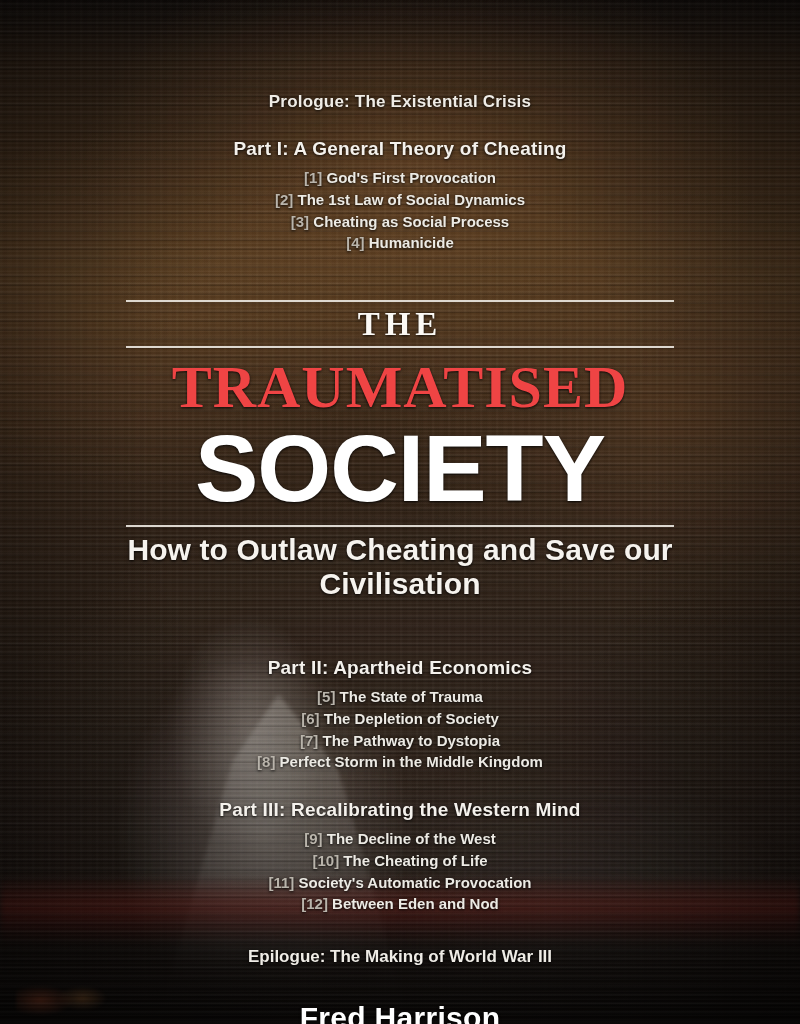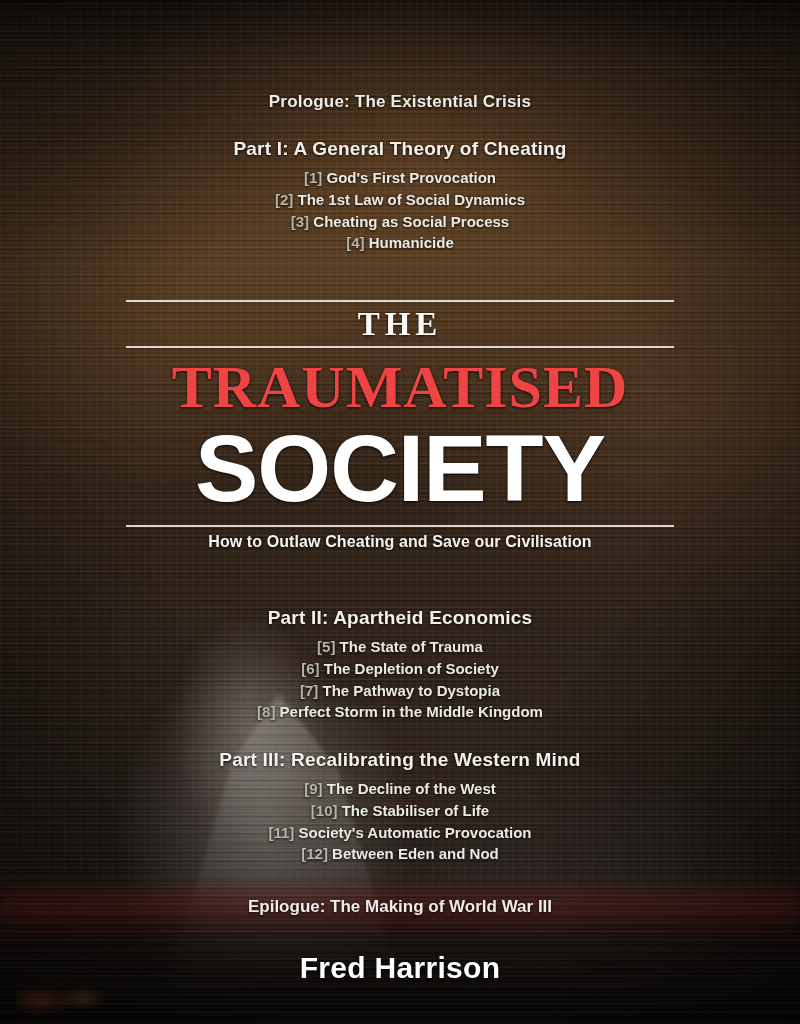--- a/index.html
+++ b/index.html
@@ -215,21 +215,21 @@
   .title-sub {
     font-family: "Liberation Sans", sans-serif;
     font-size: 95px;
     font-weight: bold;
     letter-spacing: -1px;
     color: #ffffff;
     line-height: 1.0;
     margin-top: 2px;
   }
   .tagline {
-    font-size: 16px;
+    font-size: 30px;
     font-weight: bold;
     color: #f6f3ee;
     letter-spacing: 0.1px;
     padding-top: 6px;
   }
 
   .lower { margin-top: 40px; }
   .epilogue {
     margin-top: 32px;
     font-size: 17px;
@@ -317,21 +317,21 @@
     </div>
 
     <div class="part-block">
       <div class="part-heading">Part III: Recalibrating the Western Mind</div>
       <div class="chapter">
         <span class="num">[9]</span>
         <span>The Decline of the West</span>
       </div>
       <div class="chapter">
         <span class="num">[10]</span>
-        <span>The Stabiliser of Life</span>
+        <span>The Cheating of Life</span>
       </div>
       <div class="chapter">
         <span class="num">[11]</span>
         <span>Society's Automatic Provocation</span>
       </div>
       <div class="chapter">
         <span class="num">[12]</span>
         <span>Between Eden and Nod</span>
       </div>
     </div>

